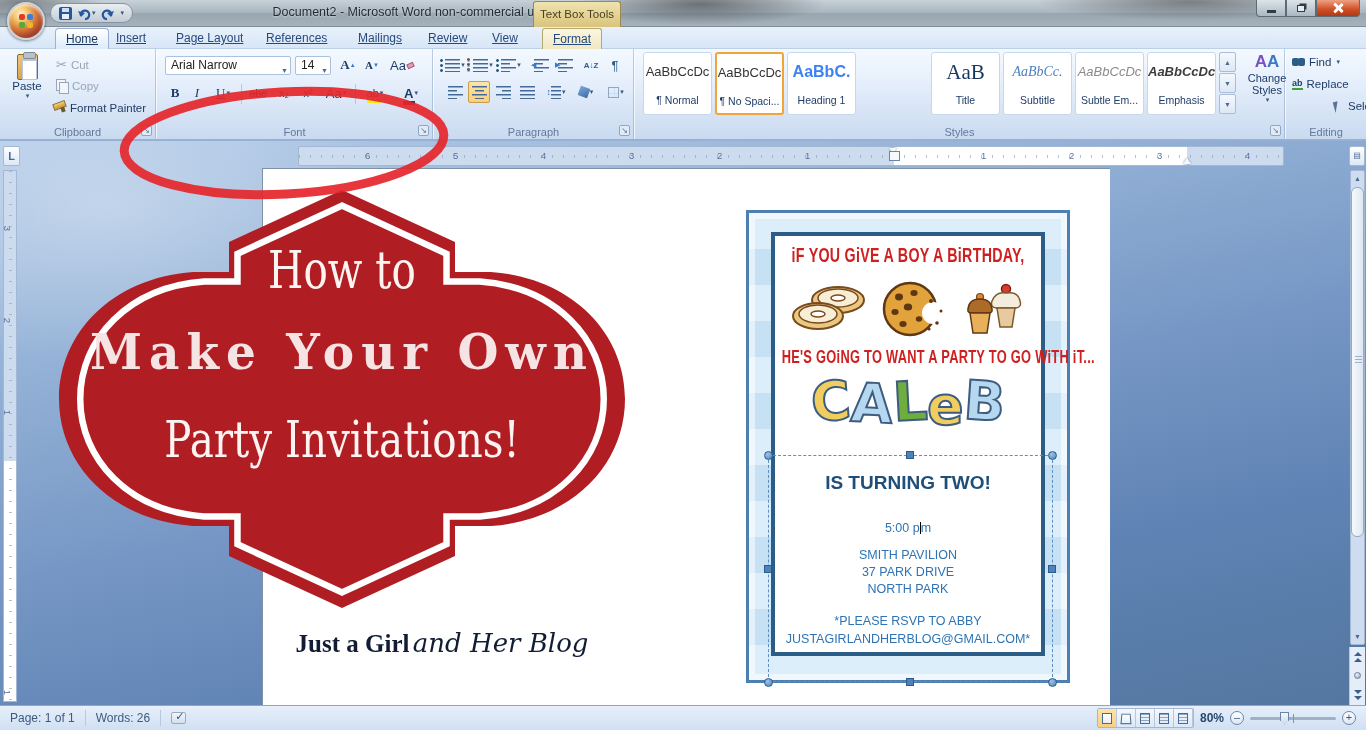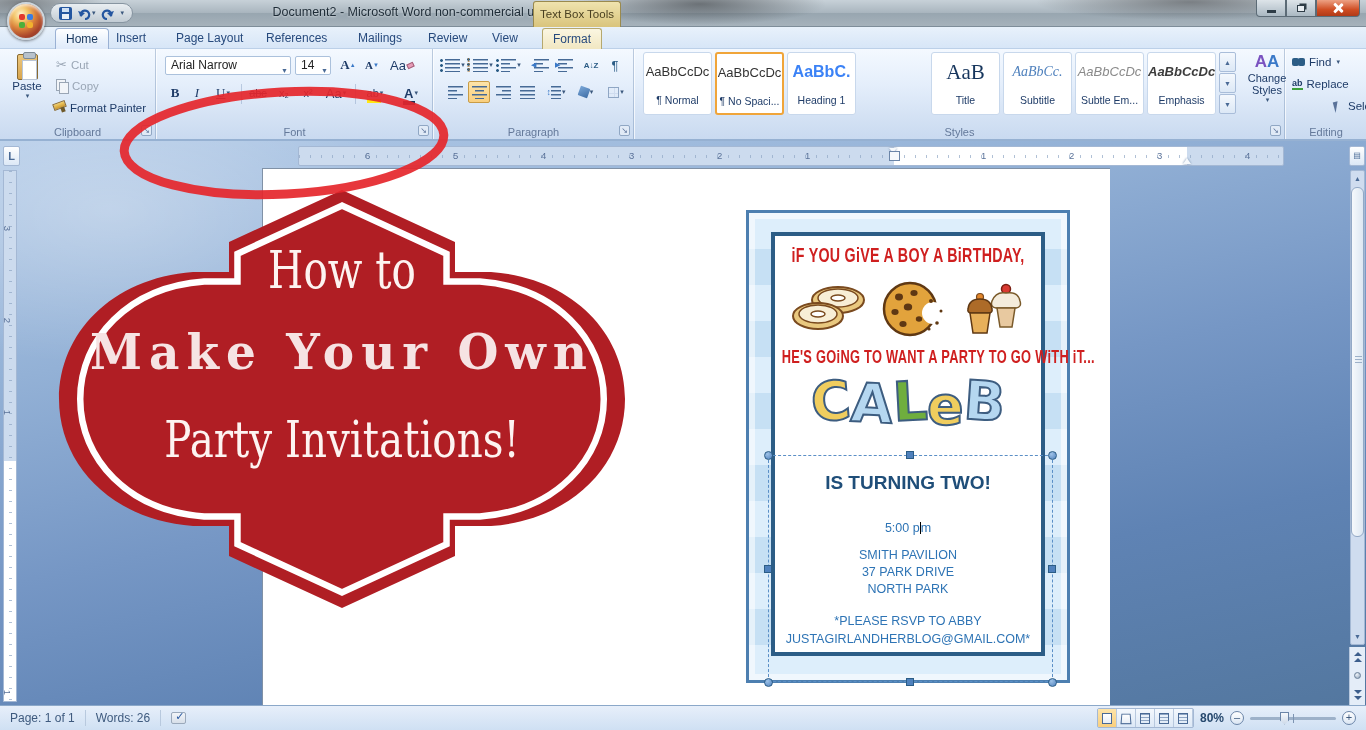--- a/index.html
+++ b/index.html
@@ -48,21 +48,21 @@
   .doc-title{position:absolute;left:200px;top:5px;width:420px;text-align:center;
      font-size:12.5px;color:#1d2b36;text-shadow:0 1px 2px rgba(255,255,255,.55);}
   .ctx-tools{position:absolute;left:533px;top:1px;width:88px;height:26px;
      background:linear-gradient(#efe3ae,#d9c47c);border:1px solid #9a8a4e;border-bottom:none;
      border-radius:3px 3px 0 0;text-align:center;line-height:25px;font-size:11.5px;color:#4a4020;}
 
   
   .tabrow{position:absolute;left:0;top:27px;width:100%;height:22px;
      background:linear-gradient(#e8f1fb,#d7e6f7);border-bottom:1px solid #bcd0e8;}
   .tab{position:absolute;top:1px;height:21px;line-height:21px;padding:0 10px;font-size:12px;color:#32movement;}
-  .tab{color:#2a4songs;}
+  .tab{color:#2a4songs;text-decoration:underline;}
   .tab{color:#274a7d;}
   .tab.active{background:linear-gradient(#ffffff,#eaf2fc 60%,#dfeafa);border:1px solid #9ab1d4;border-bottom:none;
      border-radius:4px 4px 0 0;color:#17365d;}
   .tab.ctx{background:linear-gradient(#fbf6e1,#f1e7c2);border:1px solid #b5a86e;border-bottom:none;border-radius:3px 3px 0 0;}
 
   
   .ribbon{position:absolute;left:0;top:49px;width:100%;height:92px;
      background:linear-gradient(#f4f9ff 0%,#e4eefb 40%,#d4e2f4 75%,#c9daf0 100%);
      border-bottom:2px solid #96b1d2;}
   .rgroup{position:absolute;top:0;height:90px;border-right:1px solid rgba(130,155,190,.5);
@@ -570,20 +570,24 @@
         <path d="M297,4 L184,56 L184,86 L148,86 C66,92 14,148 14,213 C14,278 66,334 148,340 L184,340 L184,370 L297,422 L410,370 L410,340 L446,340 C528,334 580,278 580,213 C580,148 528,92 446,86 L410,86 L410,56 Z" fill="#b01e24"></path>
         <g transform="translate(297,213) scale(0.925) translate(-297,-213)">
           <path d="M297,4 L184,56 L184,86 L148,86 C66,92 14,148 14,213 C14,278 66,334 148,340 L184,340 L184,370 L297,422 L410,370 L410,340 L446,340 C528,334 580,278 580,213 C580,148 528,92 446,86 L410,86 L410,56 Z" fill="none" stroke="#fff" stroke-width="7"></path>
         </g>
       </svg>
       <div class="badge-text bt1">How to</div>
       <div class="badge-text bt2">Make Your Own</div>
       <div class="badge-text bt3">Party Invitations!</div>
     </div>
 
+    <div class="byline">
+      <span class="serif">Just a Girl</span>
+      <span class="script">and Her Blog</span>
+    </div>
 
     <div class="inv">
       <div class="inv-card">
         <div class="redline rl1">iF YOU GiVE A BOY A BiRTHDAY,</div>
 
         <div class="clipart">
           <svg width="74" height="54" viewBox="0 0 74 54">
             <ellipse cx="46" cy="18" rx="26" ry="13" fill="#e9c87f" stroke="#7a4a1f" stroke-width="2"></ellipse>
             <ellipse cx="46" cy="16" rx="20" ry="9" fill="#f8eed6" stroke="#7a4a1f" stroke-width="1.5"></ellipse>
             <ellipse cx="46" cy="16" rx="7" ry="3" fill="#fff" stroke="#7a4a1f" stroke-width="1.5"></ellipse>

